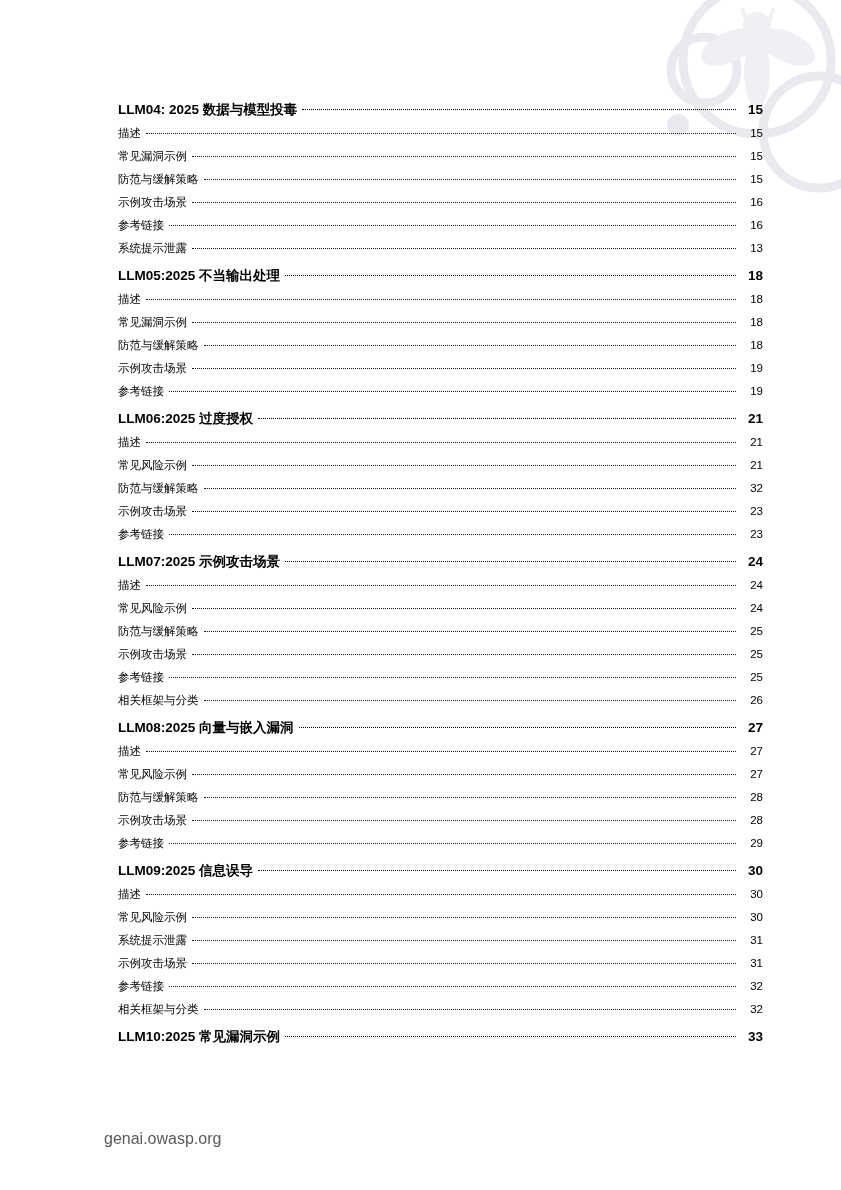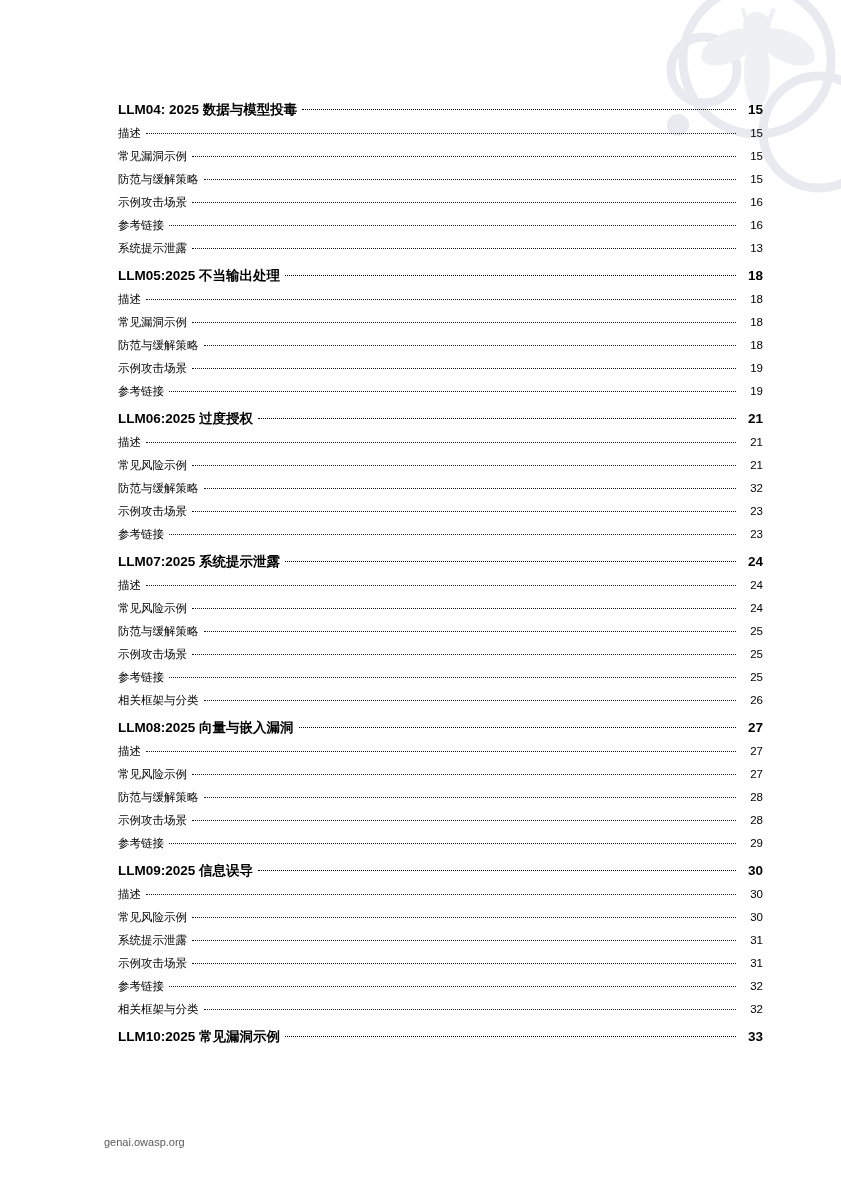--- a/index.html
+++ b/index.html
@@ -97,21 +97,21 @@
   .page-num {
     flex: 0 0 auto;
     text-align: right;
     min-width: 22px;
   }
 
   .footer {
     position: absolute;
     left: 104px;
     bottom: 42px;
-    font-size: 11px;
+    font-size: 16px;
     color: #58595b;
   }
 </style>
 </head>
 <body>
 
 <div class="page">
 
   <svg class="watermark" viewBox="0 0 280 230" xmlns="http://www.w3.org/2000/svg">
     <g fill="none" stroke="#e8eaf0" stroke-width="9">
@@ -258,21 +258,21 @@
         <span class="page-num">23</span>
       </div>
       <div class="toc-row lvl2">
         <span class="label">参考链接</span>
         <span class="dots">
           <span class="fill"></span>
         </span>
         <span class="page-num">23</span>
       </div>
       <div class="toc-row lvl1">
-        <span class="label">LLM07:2025 系统提示泄露</span>
+        <span class="label">LLM07:2025 示例攻击场景</span>
         <span class="dots">
           <span class="fill"></span>
         </span>
         <span class="page-num">24</span>
       </div>
       <div class="toc-row lvl2">
         <span class="label">描述</span>
         <span class="dots">
           <span class="fill"></span>
         </span>

